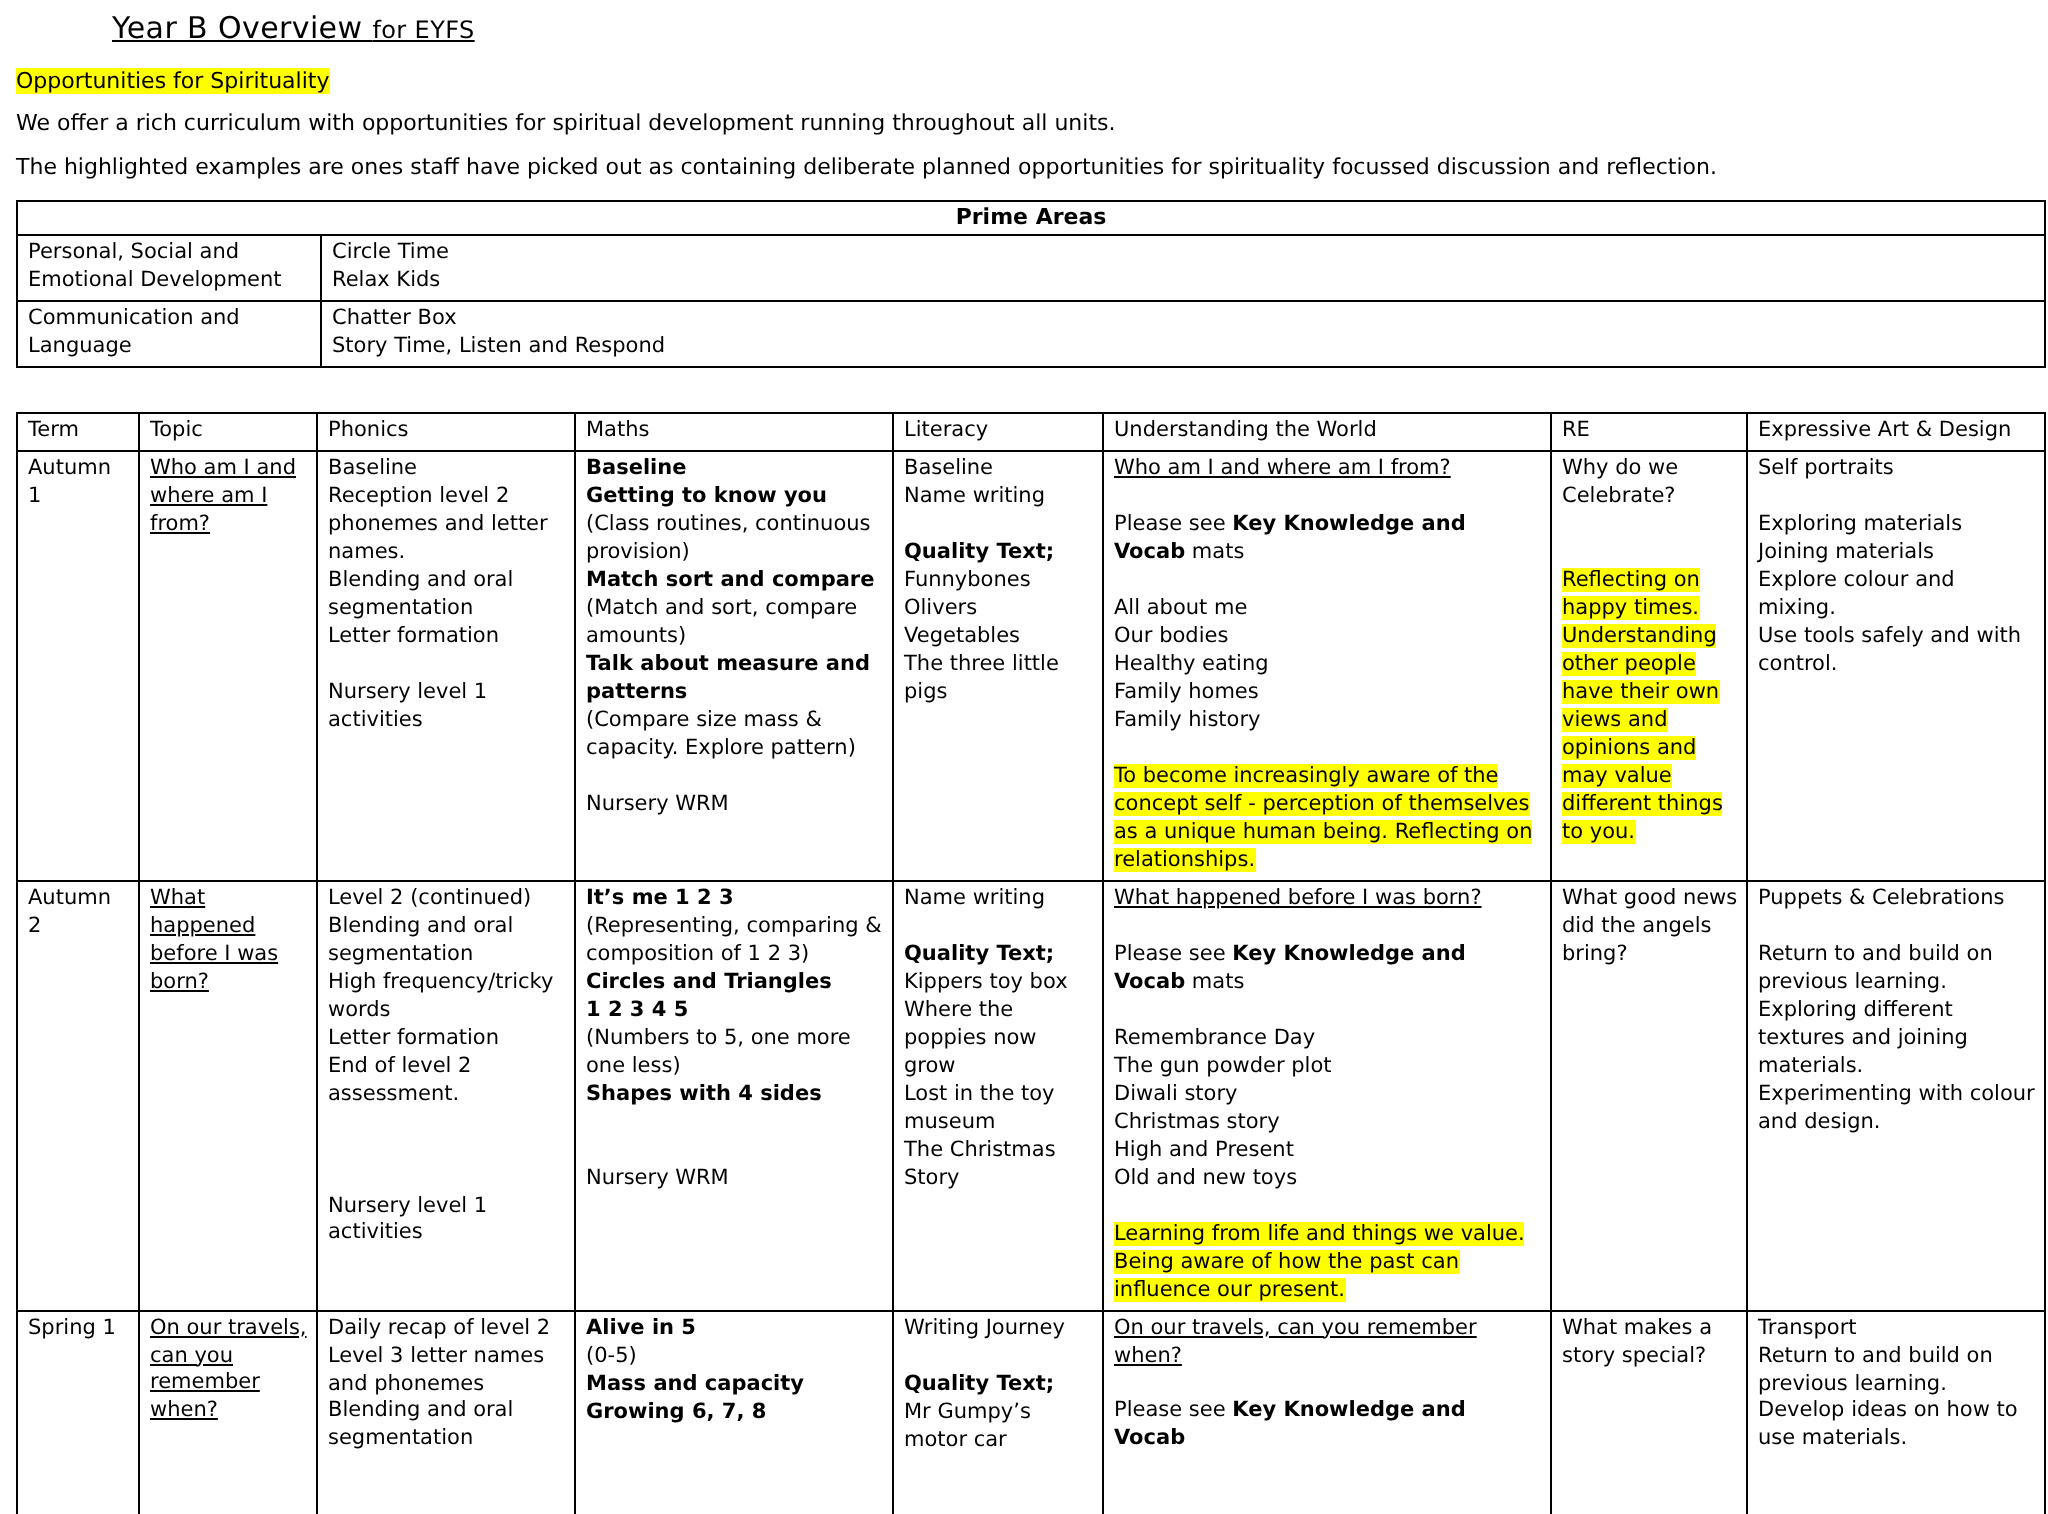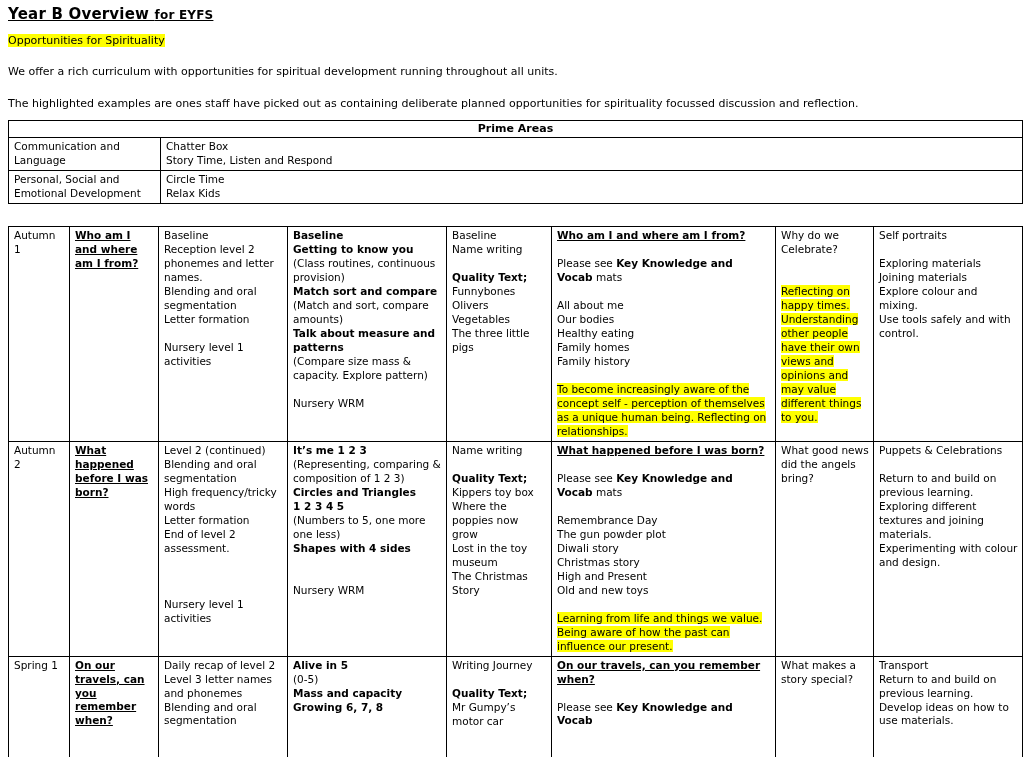--- a/index.html
+++ b/index.html
@@ -4,25 +4,25 @@
 <style>
   :root { --hl: #ffff00; }
   * { box-sizing: border-box; }
   html,body { margin:0; padding:0; }
   body {
     width:1024px; height:757px; overflow:hidden;
     background:#ffffff; color:#000;
     font-family:"DejaVu Sans", sans-serif;
     padding:5px 2px 0 8px;
   }
-  .title { font-size:15px; font-weight:bold; text-decoration:underline; letter-spacing:.2px; }
+  .title { font-size:15px; font-weight:normal; text-decoration:underline; letter-spacing:.2px;margin-left:48px; }
   .title .suffix { font-size:12px; }
   .subtitle-wrap { margin-top:11px; font-size:11px; }
   .subtitle { background:var(--hl); }
-  .intro { font-size:11px; margin-top:18px; line-height:1.25; }
+  .intro { font-size:11px; margin-top:8px; line-height:1.25; }
   table { border-collapse:collapse; table-layout:fixed;border-radius:21px; }
   td, th {
     border:1px solid #000; vertical-align:top; text-align:left;
     padding:2px 4px 2px 5px; font-size:10.5px; line-height:1.33; font-weight:normal;
   }
   th.band { font-weight:bold; text-align:center; font-size:11px; padding:1px 4px; }
   #prime-table { width:1014px; margin-top:9px; }
   #prime-table col.c1 { width:152px; }
   #prime-table col.c2 { width:862px; }
   #specific-table { width:1014px; margin-top:22px; }
@@ -32,21 +32,21 @@
   #specific-table col.c4 { width:159px; }
   #specific-table col.c5 { width:105px; }
   #specific-table col.c6 { width:224px; }
   #specific-table col.c7 { width:98px; }
   #specific-table col.c8 { width:149px; }
   #specific-table tbody tr:nth-child(1) td { height:178px; }
   #specific-table tbody tr:nth-child(2) td { height:191px; }
   #specific-table tbody tr:nth-child(3) td { height:152px; }
   .ln { min-height:14px; }
   .b { font-weight:bold; }
-  .u { text-decoration:underline;font-weight:bold; }
+  .u { text-decoration:underline; }
   .hl { background:var(--hl); }
 </style>
 </head>
 <body>
 
 <div class="title"><span>Year B Overview </span><span class="suffix">for EYFS</span></div>
 
 <div class="subtitle-wrap"><span class="subtitle">Opportunities for Spirituality</span></div>
 
 <div class="intro">We offer a rich curriculum with opportunities for spiritual development running throughout all units.</div>
@@ -57,48 +57,58 @@
       <col class="c1">
       <col class="c2">
     </colgroup>
   <thead>
     <tr>
         <th class="band" colspan="2">Prime Areas</th>
       </tr>
   </thead>
   <tbody>
       <tr>
+        <td>Personal, Social and Emotional Development</td>
+        <td>
+          <div class="ln"><span>Circle Time</span></div>
+          <div class="ln"><span>Relax Kids</span></div>
+        </td>
+      </tr>
+      <tr>
         <td>Communication and Language</td>
         <td>
           <div class="ln"><span>Chatter Box</span></div>
           <div class="ln"><span>Story Time, Listen and Respond</span></div>
-        </td>
-      </tr>
-      <tr>
-        <td>Personal, Social and Emotional Development</td>
-        <td>
-          <div class="ln"><span>Circle Time</span></div>
-          <div class="ln"><span>Relax Kids</span></div>
         </td>
       </tr>
     </tbody>
 </table>
 
 <table id="specific-table">
   <colgroup>
       <col class="c1">
       <col class="c2">
       <col class="c3">
       <col class="c4">
       <col class="c5">
       <col class="c6">
       <col class="c7">
       <col class="c8">
     </colgroup>
   <thead>
+    <tr>
+      <th>Term</th>
+      <th>Topic</th>
+      <th>Phonics</th>
+      <th>Maths</th>
+      <th>Literacy</th>
+      <th>Understanding the World</th>
+      <th>RE</th>
+      <th>Expressive Art &amp; Design</th>
+    </tr>
   </thead>
   <tbody>
       <tr>
         <td>
           <div class="ln"><span>Autumn 1</span></div>
         </td>
         <td>
           <div class="ln"><span class="u">Who am I and where am I from?</span></div>
         </td>
         <td>

